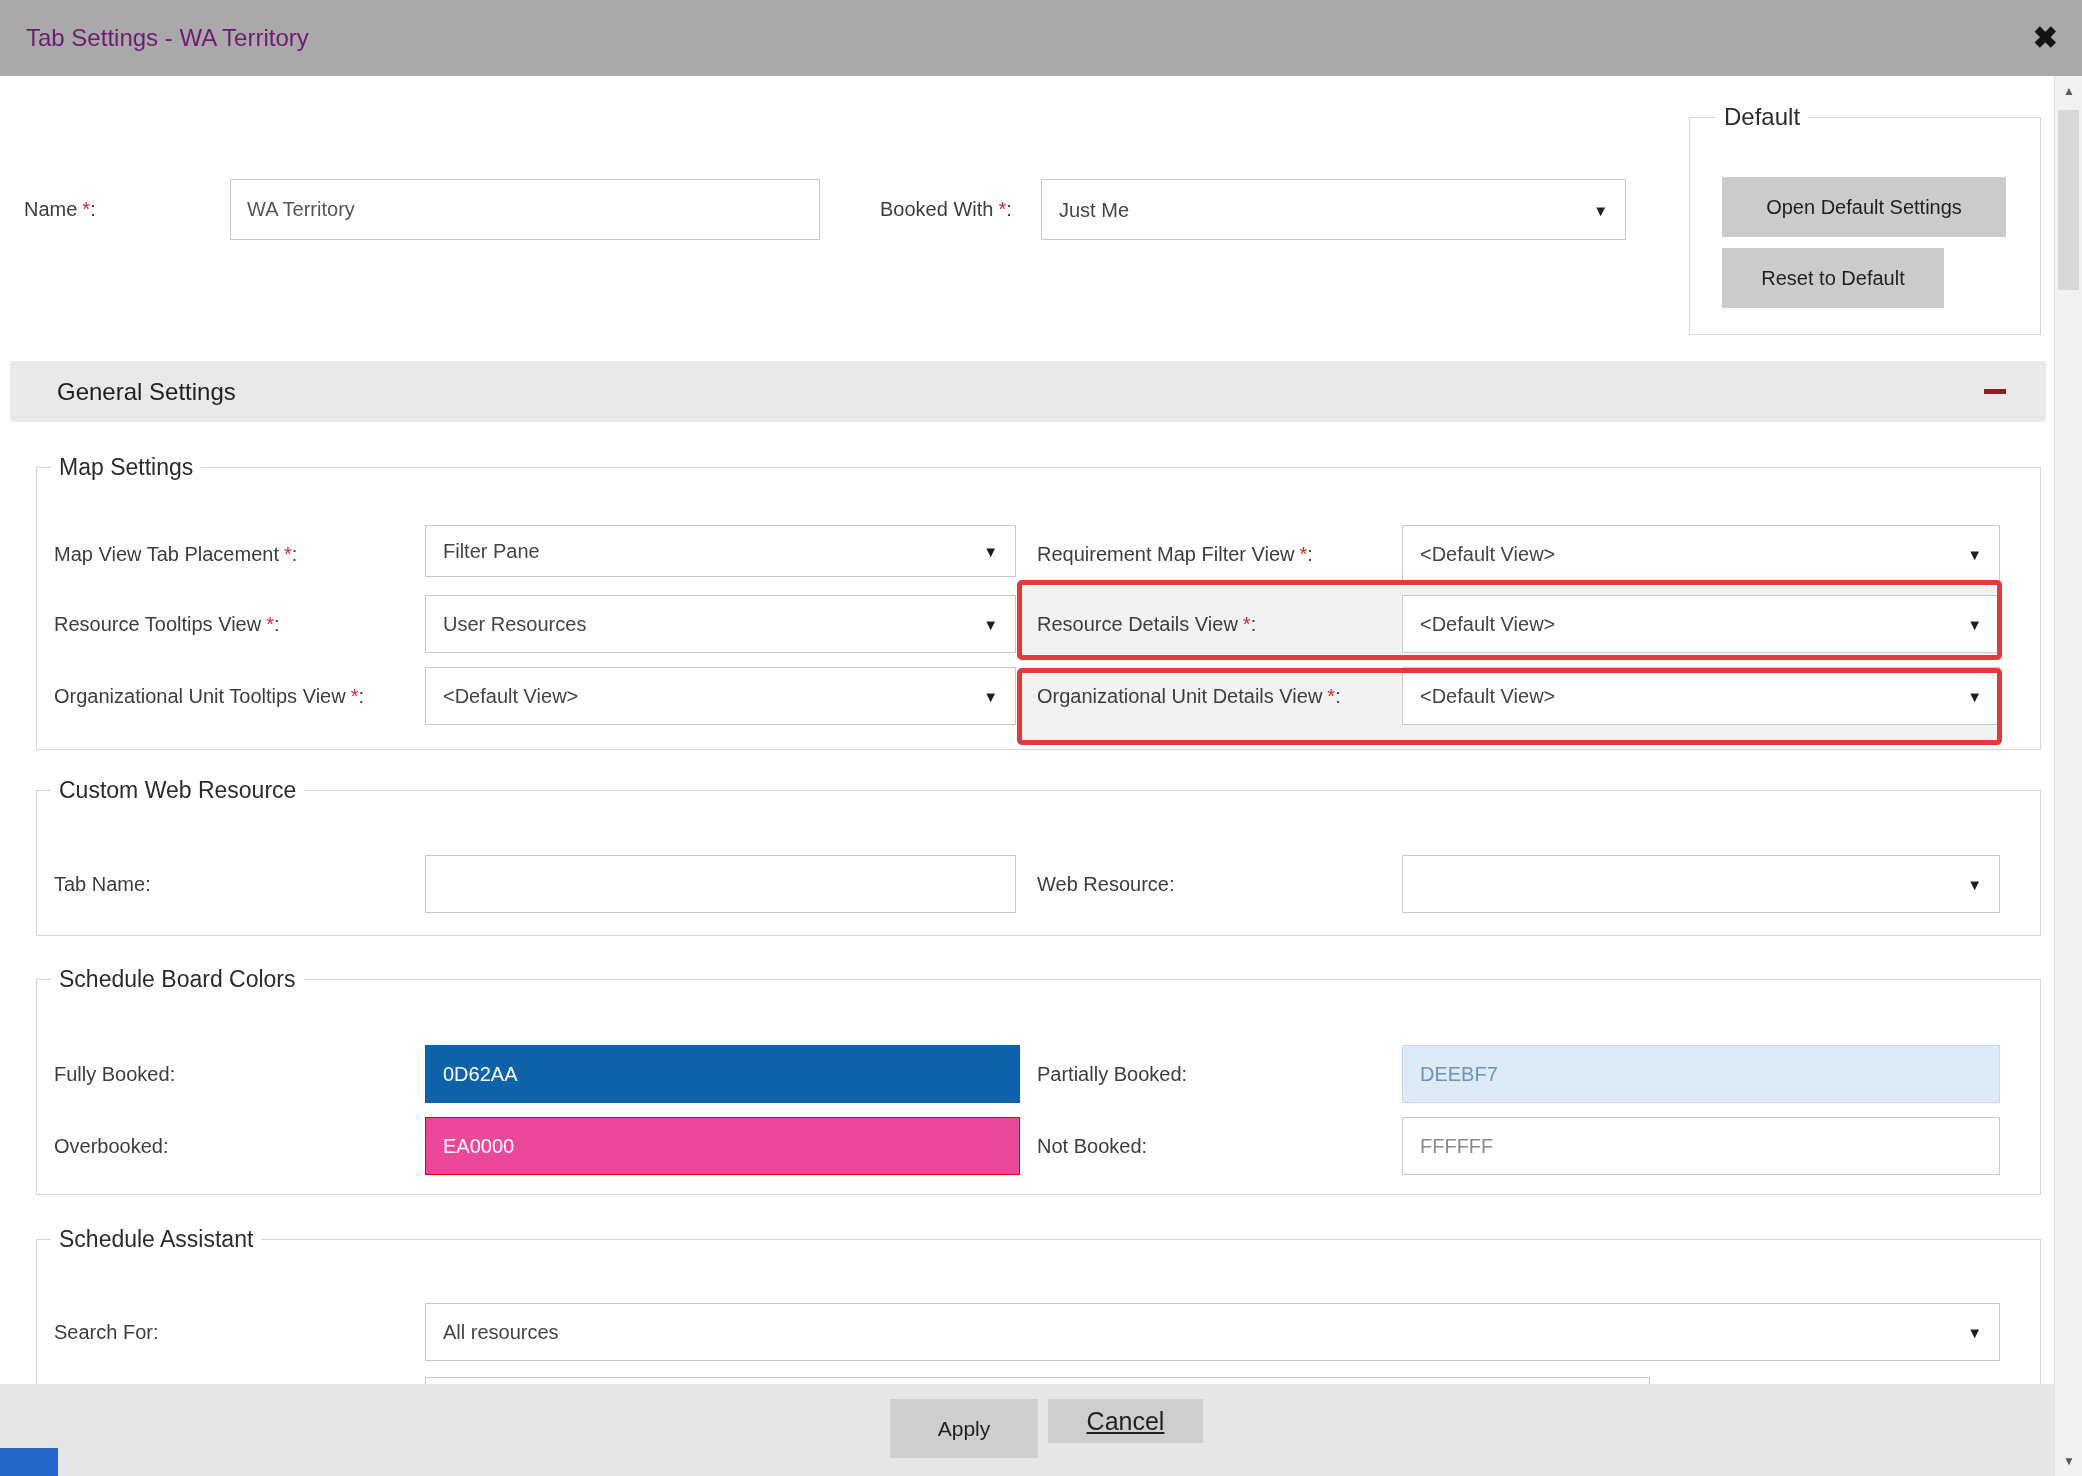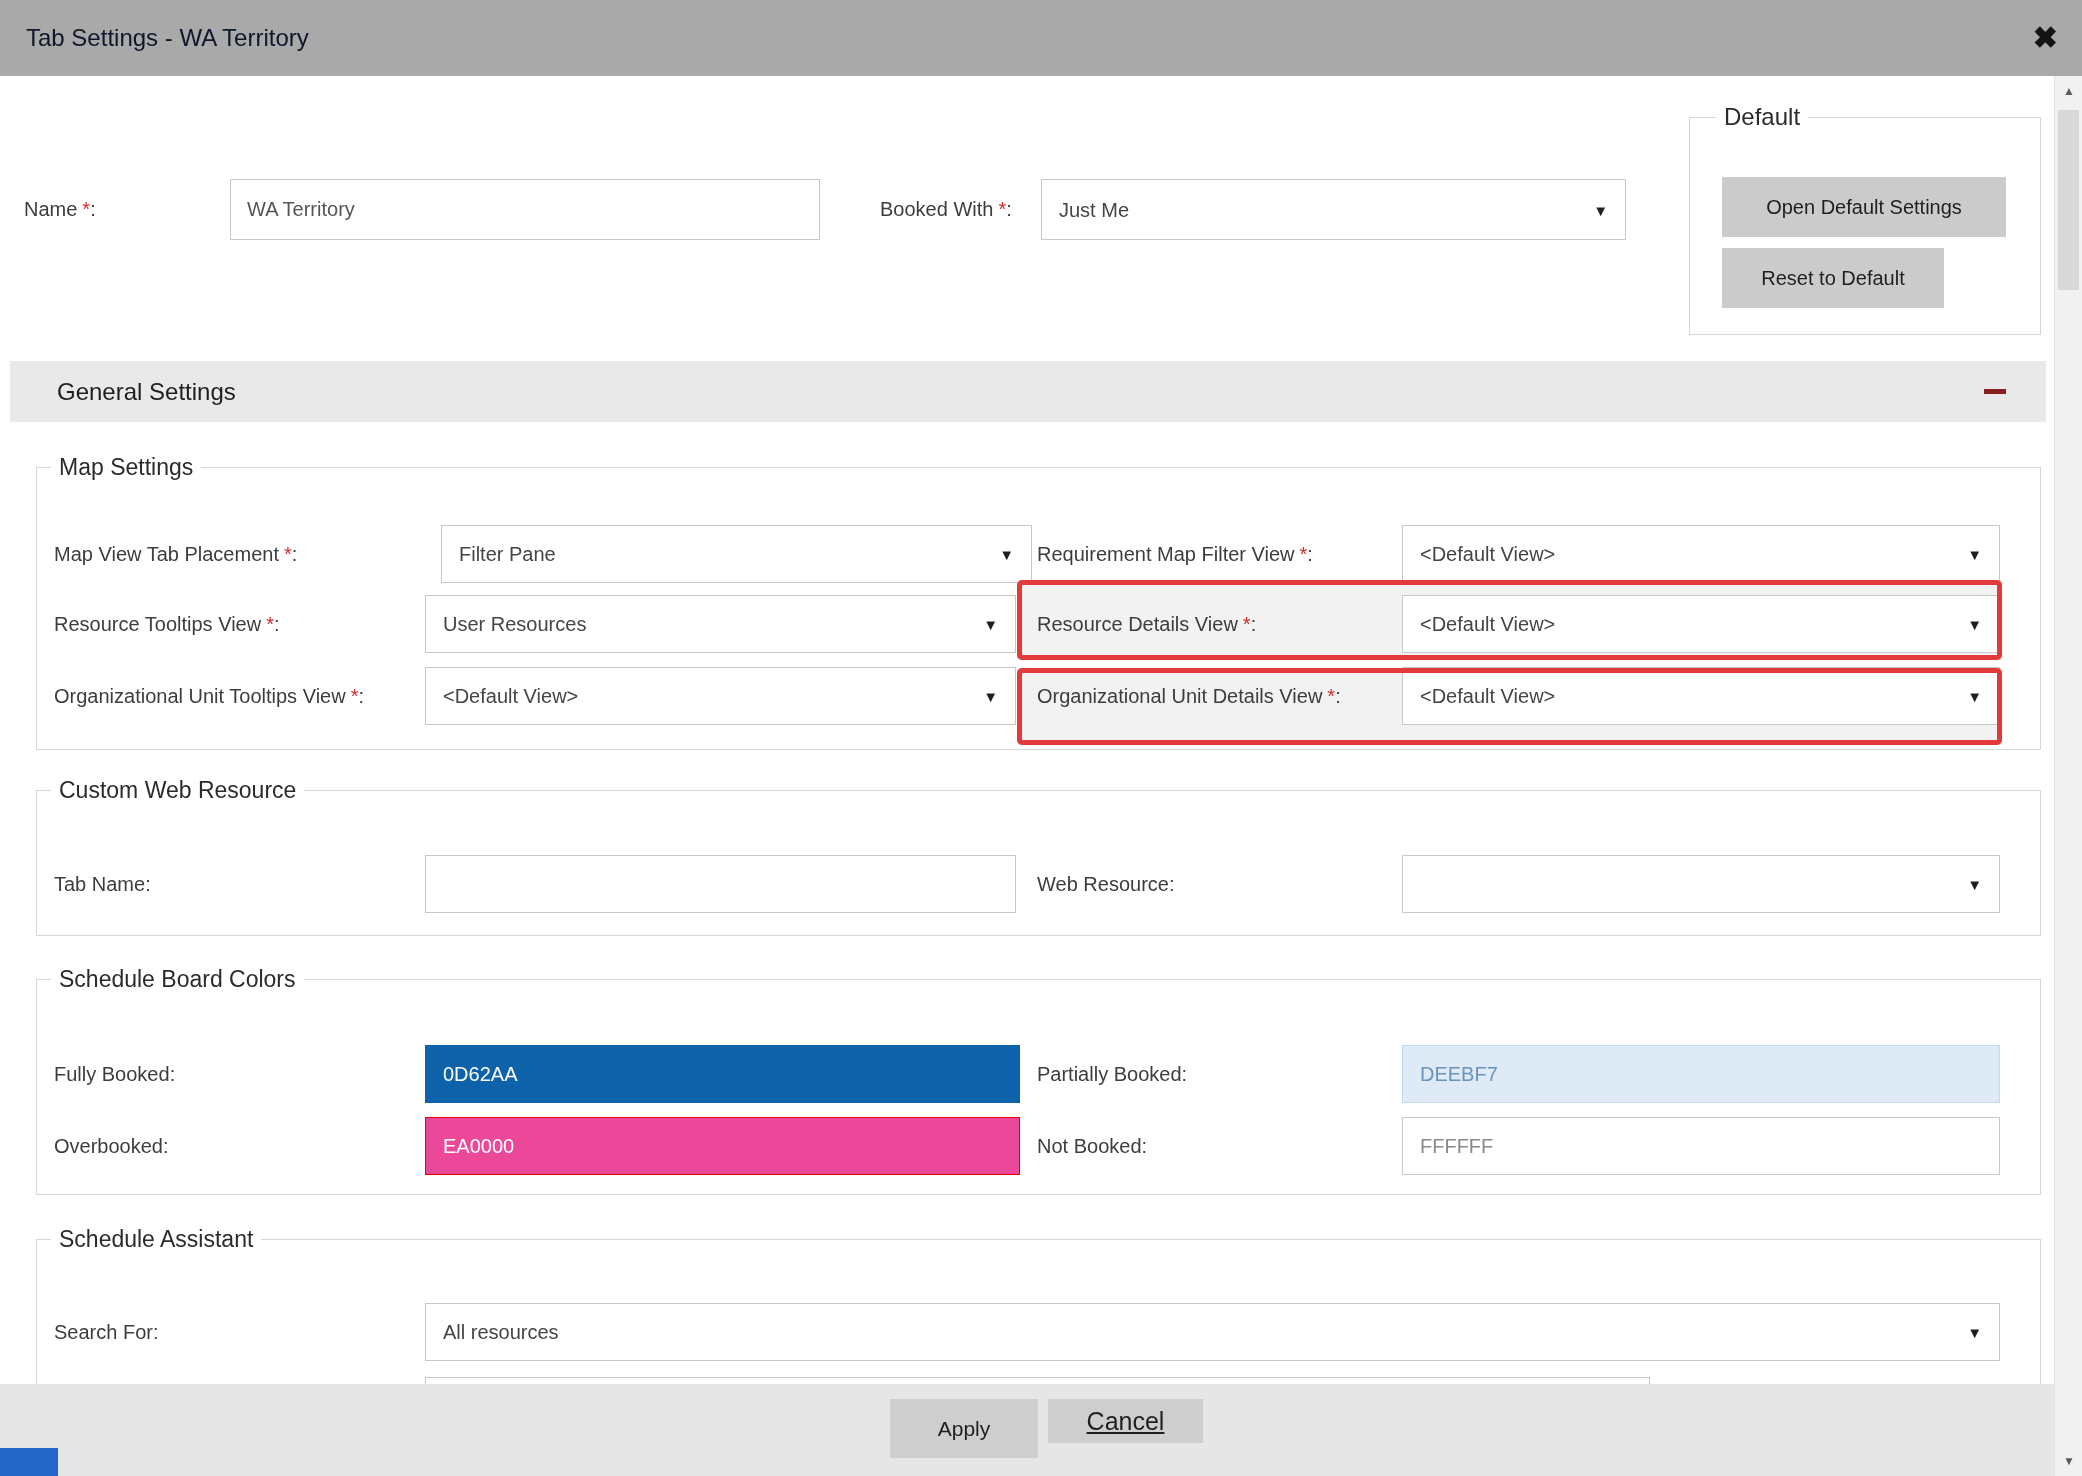--- a/index.html
+++ b/index.html
@@ -2,21 +2,21 @@
 <html><head>
 <meta charset="utf-8">
 <style>
   * { margin:0; padding:0; box-sizing:border-box; }
   html,body { background:#fff; }
   body { font-family:"Liberation Sans", sans-serif; }
   .dialog { position:relative; width:2082px; height:1476px; overflow:hidden; background:#fff; }
 
   
   .titlebar { position:absolute; left:0; top:0; width:2082px; height:76px; background:#a9a9a9; z-index:20; }
-  .titlebar-title { position:absolute; left:26px; top:0; line-height:76px; font-size:24px; color:#0f172a;text-align:right; }
+  .titlebar-title { position:absolute; left:26px; top:0; line-height:76px; font-size:24px; color:#701a75;text-align:right; }
   .close-x { position:absolute; right:24px; top:0; line-height:76px; font-size:30px; font-weight:bold; color:#141414; cursor:pointer; }
 
   
   .scrollbar { position:absolute; right:0; top:76px; bottom:0; width:28px; background:#f1f1f1; border-left:1px solid #e2e2e2; z-index:15; }
   .scroll-arrow { position:absolute; left:0; width:28px; height:30px; text-align:center; line-height:30px; font-size:12px; color:#5c5c5c; cursor:pointer; }
   .scroll-up { top:0; }
   .scroll-down { bottom:0; }
   .scroll-thumb { position:absolute; left:3px; top:34px; width:21px; height:180px; background:#d8d8d8; cursor:pointer; }
 
   
@@ -106,21 +106,21 @@
     <span class="collapse-minus"></span>
   </div>
 
   <div class="groupbox map-box">
     <span class="legend">Map Settings</span>
   </div>
 
   <div class="lbl" style="left:54px; top:541px;">
     <span>Map View Tab Placement</span><span class="req">*</span><span>:</span>
   </div>
-  <div class="dd" style="left:425px; top:525px; width:591px; height:58px;margin-left:16px;">
+  <div class="dd" style="left:425px; top:525px; width:591px; height:52px;">
     <span class="dd-val">Filter Pane</span>
     <span class="chev">▼</span>
   </div>
 
   <div class="lbl" style="left:1037px; top:541px;">
     <span>Requirement Map Filter View</span><span class="req">*</span><span>:</span>
   </div>
   <div class="dd" style="left:1402px; top:525px; width:598px; height:58px;">
     <span class="dd-val">&lt;Default View&gt;</span>
     <span class="chev">▼</span>

